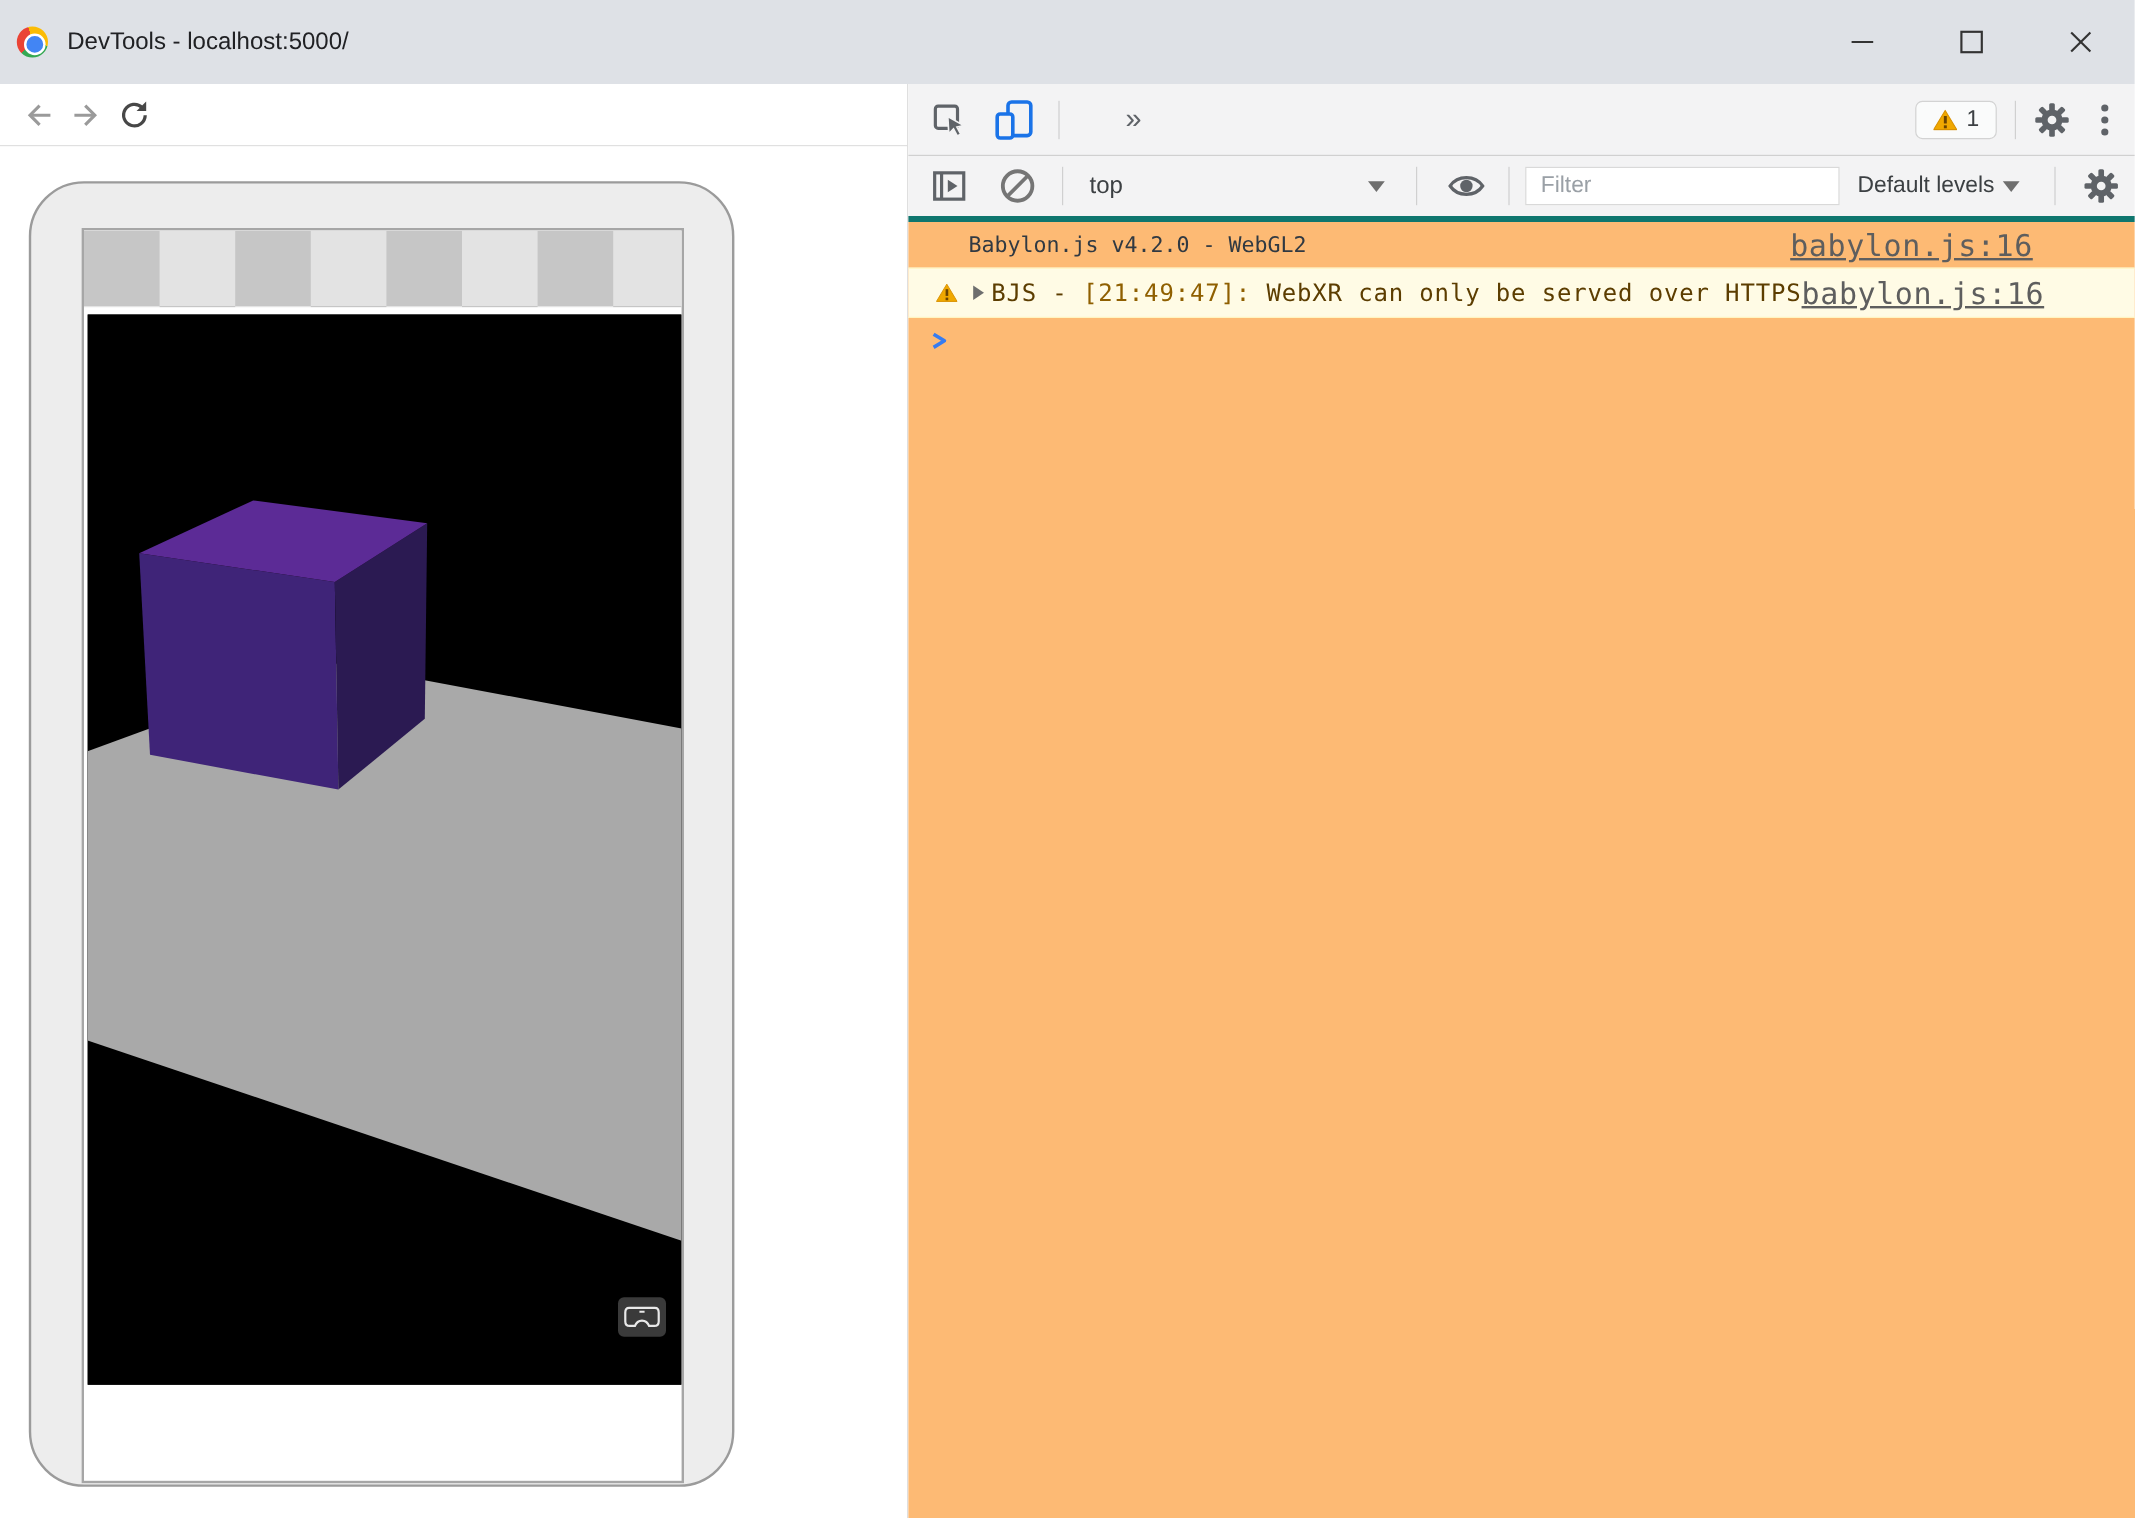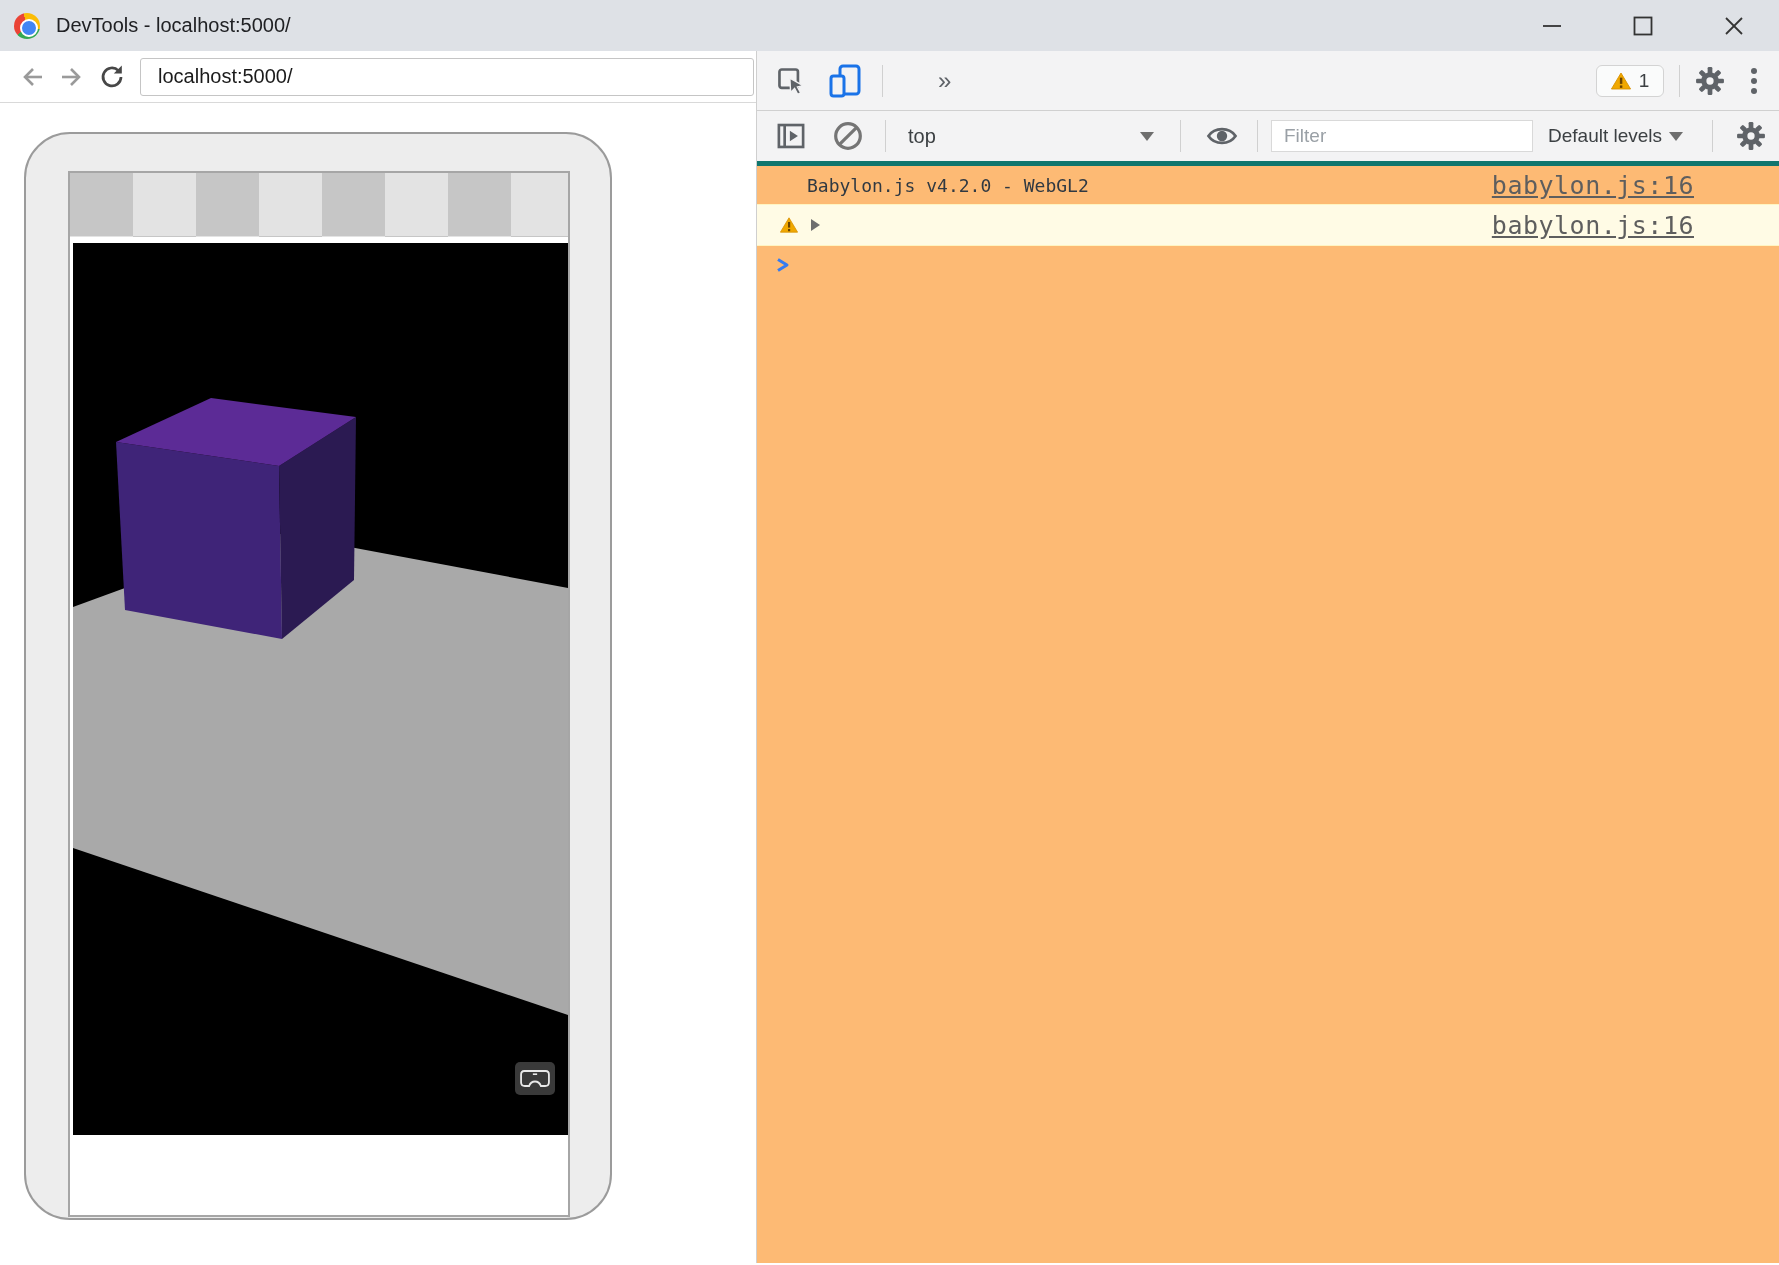--- a/index.html
+++ b/index.html
@@ -1,20 +1,20 @@
 <!DOCTYPE html>
 <html><head>
 <meta charset="utf-8">
 <style>
   * { margin:0; padding:0; box-sizing:border-box; }
   html,body { width:1779px; height:1265px; overflow:hidden; background:#fff;
               font-family:"Liberation Sans", sans-serif; }
 
   
-  .titlebar { height:51px; background:#dee1e6; display:flex; align-items:center; }
+  .titlebar { height:70px; background:#dee1e6; display:flex; align-items:center; }
   .chrome-logo { width:26px; height:26px; border-radius:50%; margin-left:14px;
     background:conic-gradient(from -135deg, #ea4335 0 33.3%, #fbbc05 0 66.6%, #34a853 0 100%);
     position:relative; }
   .chrome-logo::after { content:''; position:absolute; left:6px; top:6px; width:14px; height:14px;
     border-radius:50%; background:#4285f4; border:2.5px solid #fff; }
   .title-text { margin-left:16px; font-size:20px; color:#202124; }
   .win-btns { margin-left:auto; display:flex; height:100%; }
   .win-btn { width:91px; height:100%; display:flex; align-items:center; justify-content:center; }
   .win-btn svg { display:block; }
 
@@ -145,21 +145,20 @@
           <path d="M13,6 L21,14 L13,22" fill="none" stroke="#9a9a9a" stroke-width="2.6"></path>
           <line x1="4" y1="14" x2="21" y2="14" stroke="#9a9a9a" stroke-width="2.6"></line>
         </svg>
       </div>
       <div class="nav-icon">
         <svg width="28" height="28" viewBox="0 0 28 28">
           <path d="M23,14 a9,9 0 1 1 -2.6,-6.4" fill="none" stroke="#474747" stroke-width="2.7"></path>
           <polygon points="23.8,2.5 23.8,10.5 15.8,10.5" fill="#474747"></polygon>
         </svg>
       </div>
-      <input class="address-bar" value="localhost:5000/" style="">
     </div>
 
     <div class="viewport">
       <div class="phone">
         <div class="screen">
           <div class="checker"></div>
           <div class="canvas3d">
             <svg width="495" height="892" viewBox="0 0 495 892">
               <rect x="0" y="0" width="495" height="892" fill="#000000"></rect>
               <polygon points="0,364 202,290 495,345 495,772 0,605" fill="#a9a9a9"></polygon>
@@ -294,20 +293,21 @@
         <a class="msg-src">babylon.js:16</a>
       </div>
 
       <div class="msg-warning">
         <svg class="warn-tri-small" width="18" height="16" viewBox="0 0 18 16">
           <path d="M9,0.8 L17.6,15.2 H0.4 Z" fill="#f0a800" stroke="#d89000" stroke-width="0.8" stroke-linejoin="round"></path>
           <rect x="8" y="5" width="2.2" height="5.6" fill="#6b4400"></rect>
           <rect x="8" y="12" width="2.2" height="2.2" fill="#6b4400"></rect>
         </svg>
         <span class="expander"></span>
+        <span class="warn-text"><span>BJS - </span><span class="ts">[21:49:47]: </span><span>WebXR can only be served over HTTPS</span></span>
         <a class="msg-src">babylon.js:16</a>
       </div>
 
       <div class="prompt-row">
         <svg width="16" height="18" viewBox="0 0 16 18">
           <path d="M3,3.5 L12,9 L3,14.5" fill="none" stroke="#367cf1" stroke-width="3" stroke-linejoin="round"></path>
         </svg>
       </div>
     </div>
   </div>

